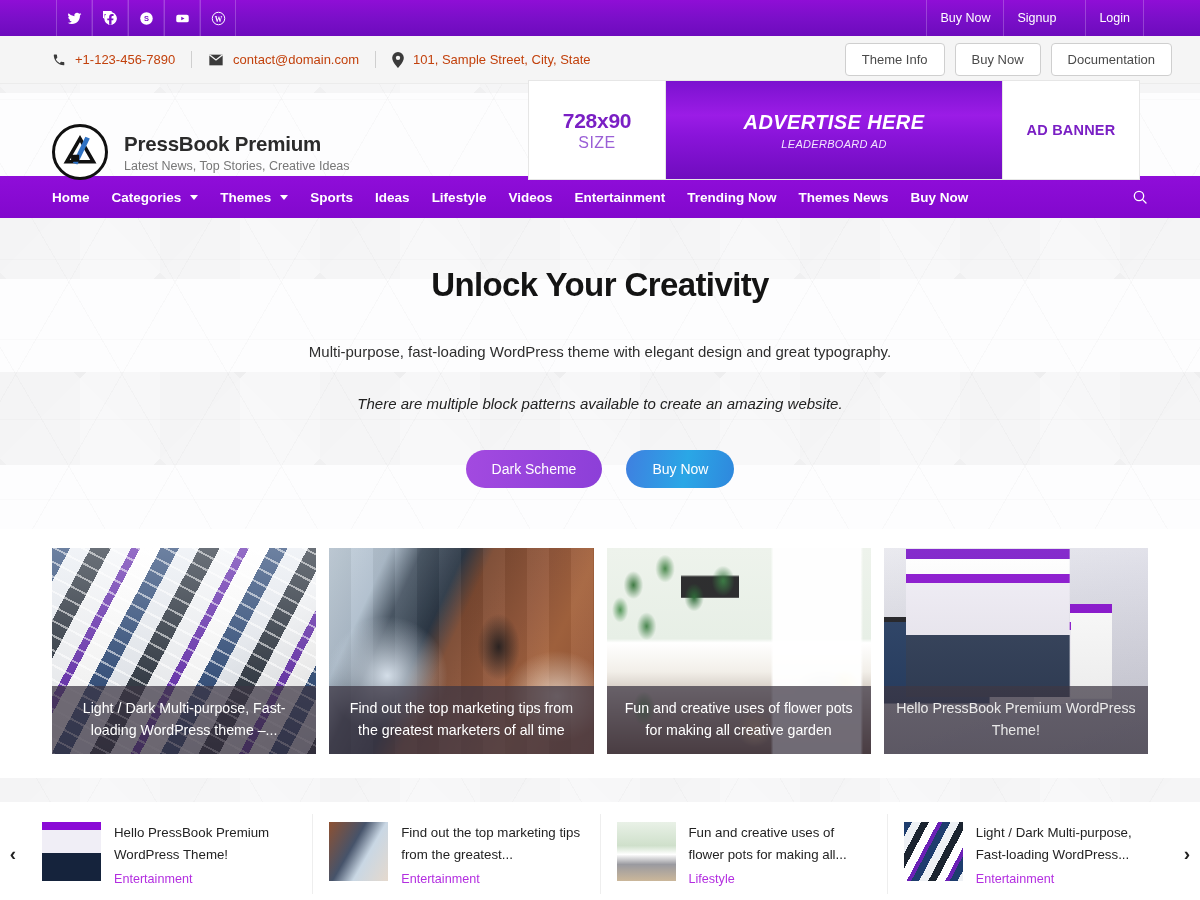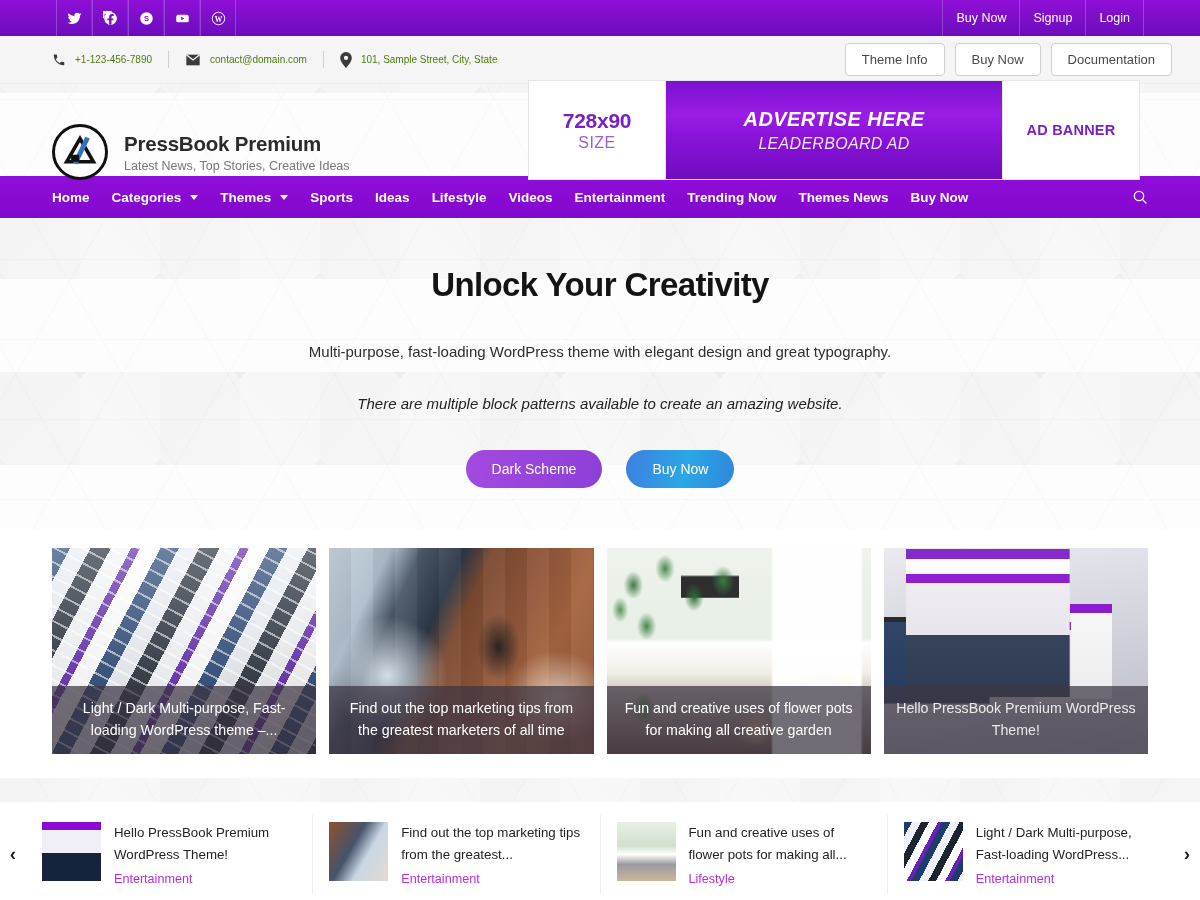--- a/index.html
+++ b/index.html
@@ -53,30 +53,30 @@
   .social:last-child { border-right: 1px solid rgba(255,255,255,0.22); }
   .social svg { width: 15px; height: 15px; fill: #fff; }
 
   .topbar-right { margin-left: auto; display: flex; margin-right: 56px; }
   .tb-link {
     display: flex; align-items: center; padding: 0 13px;
     color: #fff; font-size: 12.5px; cursor: pointer;
     border-left: 1px solid rgba(255,255,255,0.22);
     text-decoration: none;
   }
-  .tb-link:last-child { border-right: 1px solid rgba(255,255,255,0.22); }
+  .tb-link:last-child { border-right: 1px solid rgba(255,255,255,0.22); margin-left: 16px; }
 
   
   .contactbar {
     height: 48px; background: #f5f5f5;
     display: flex; align-items: center;
     padding: 0 28px 0 52px;
     border-bottom: 1px solid #ececec;
   }
-  .ci { display: flex; align-items: center; gap: 9px; color: #4d7c0f; font-size: 10px; }
+  .ci { display: flex; align-items: center; gap: 9px; color: #c2410c; font-size: 13px; }
   .ci svg { fill: #3b3b3b; }
   .cdiv { width: 1px; height: 17px; background: #cfcfcf; margin: 0 16px; }
   .btnrow { margin-left: auto; display: flex; gap: 10px; }
   .obtn {
     border: 1px solid #cfcfcf; background: #fff;
     border-radius: 4px; padding: 8px 16px;
     font-size: 13px; color: #4a4a4a; cursor: pointer;
     font-family: "Liberation Sans", sans-serif;
   }
 
@@ -113,21 +113,21 @@
     flex: 1;
     background: linear-gradient(180deg,#7b12cf 0%,#9b1ce6 35%,#8a14da 55%,#6f0cbe 100%);
     display: flex; flex-direction: column;
     align-items: center; justify-content: center; gap: 4px;
     cursor: pointer;
   }
   .ad-mid .l1 {
     color: #fff; font-style: italic; font-weight: bold;
     font-size: 20px; letter-spacing: 0.4px;
   }
-  .ad-mid .l2 { color: #f2e4ff; font-style: italic; font-size: 16px; letter-spacing: 0.3px; }
+  .ad-mid .l2 { color: #f2e4ff; font-style: italic; font-size: 11px; letter-spacing: 0.3px; }
   .ad-right {
     width: 137px; display: flex; align-items: center; justify-content: center;
     border-left: 1px solid #e6e6e6;
   }
   .ad-right span { font-size: 14.5px; font-weight: bold; color: #7a1fc4; letter-spacing: 0.2px; }
 
   
   .nav {
     height: 42px; background: #8a0ad6;
     background-image: linear-gradient(180deg,#8f0dd9,#8208cd);

